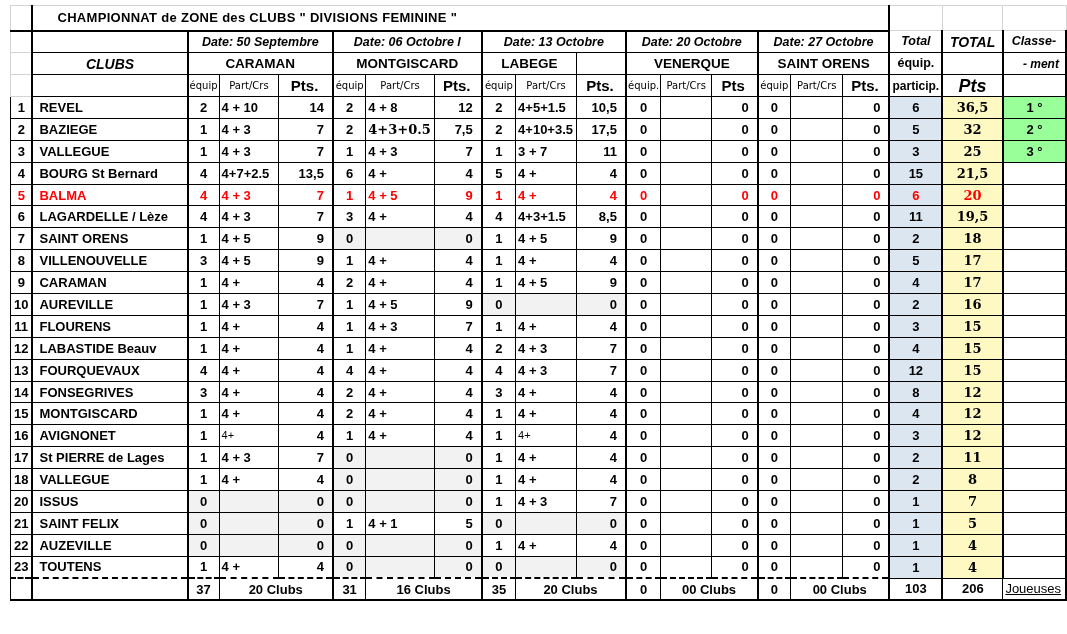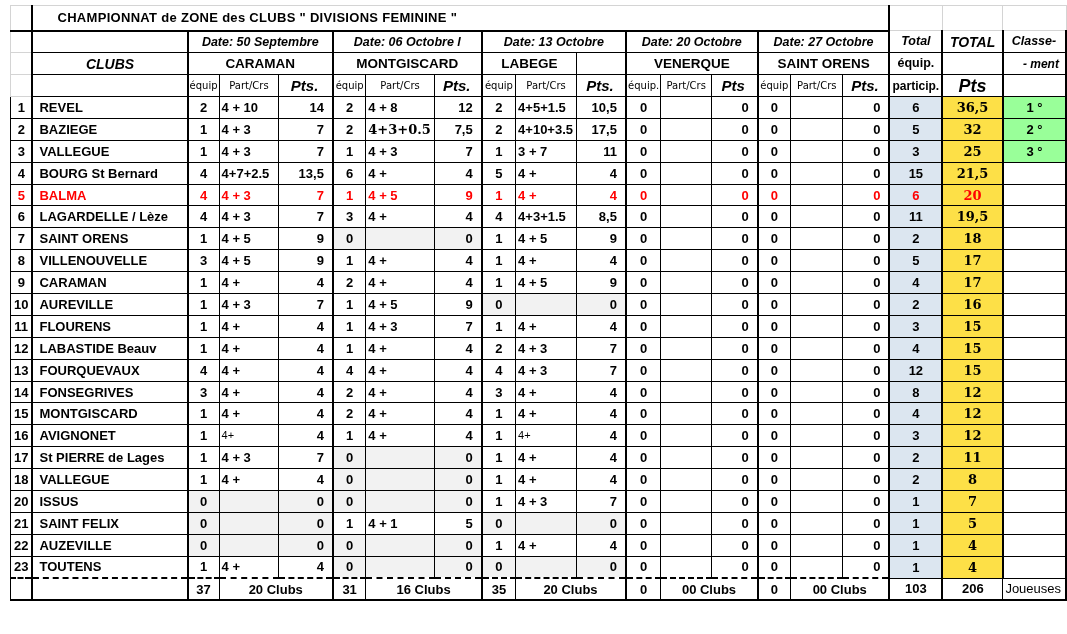--- a/index.html
+++ b/index.html
@@ -13,42 +13,42 @@
   
   td.lg { border-color: #d4d4d4 !important; }
   td.lgb { border-bottom: 2px solid #000 !important; }
 
   tr.title td { height: 25px; }
   .title-text { font-size: 19px; font-weight: bold; letter-spacing: 0.3px; padding-left: 24px !important; }
   tr.dates td { height: 22px; font-style: italic; font-size: 12.5px; text-align: center; }
   tr.sites td { height: 22px; font-size: 13.5px; text-align: center; }
   tr.sub td { height: 22px; text-align: center; }
   .sub-small { font-family: "DejaVu Sans", sans-serif; font-weight: normal !important; font-size: 10px !important; padding: 0 1px !important; }
-  .pts-h { font-style: italic; font-size: 15px !important; text-align: left; padding-right: 5px !important; }
+  .pts-h { font-size: 15px !important; text-align: left; padding-right: 5px !important; }
   .clubs-h { font-style: italic; font-size: 14px !important; text-align: center !important; }
 
   .c { text-align: center; }
   .r { text-align: right; padding-right: 8px !important; }
   .l { text-align: left; }
   .num { text-align: center; font-size: 13px; }
   .club { text-align: left; padding-left: 6px !important; font-size: 13.5px; }
   .part { text-align: left; font-size: 13px; padding-left: 2px !important; }
   .part.serif { font-family: "DejaVu Serif", serif; font-weight: bold; }
   .part.tiny { font-size: 11px; font-weight: normal; }
   .gray { background: #f2f2f2; }
   .blue { background: #dce6f0; text-align: center; }
-  .orange { background: #fde047; text-align: center; font-family: "DejaVu Serif", "Liberation Serif", serif; font-size: 13px; }
+  .orange { background: #fef9c3; text-align: center; font-family: "DejaVu Serif", "Liberation Serif", serif; font-size: 13px; }
   .green { background: #99ff99; text-align: center; }
   .red { color: #ff0000; }
 
   
   .bl { border-left: 2px solid #000 !important; }
   .br { border-right: 2px solid #000 !important; }
   .bb { border-bottom: 2px solid #000 !important; }
-  .dotted-l { border-left: 1px dotted #000 !important; }
+  .dotted-l { border-left: 1px dotted #000 !important; text-decoration: underline; }
   .foot td { height: 26px; font-size: 13.5px; }
   .joueuses { font-size: 11.5px; font-weight: normal !important; text-align: left; padding-left: 2px !important; }
 </style>
 </head>
 <body>
 
 <div class="sheet">
 <table class="grid" id="grid">
   <colgroup>
     <col style="width:22px">

